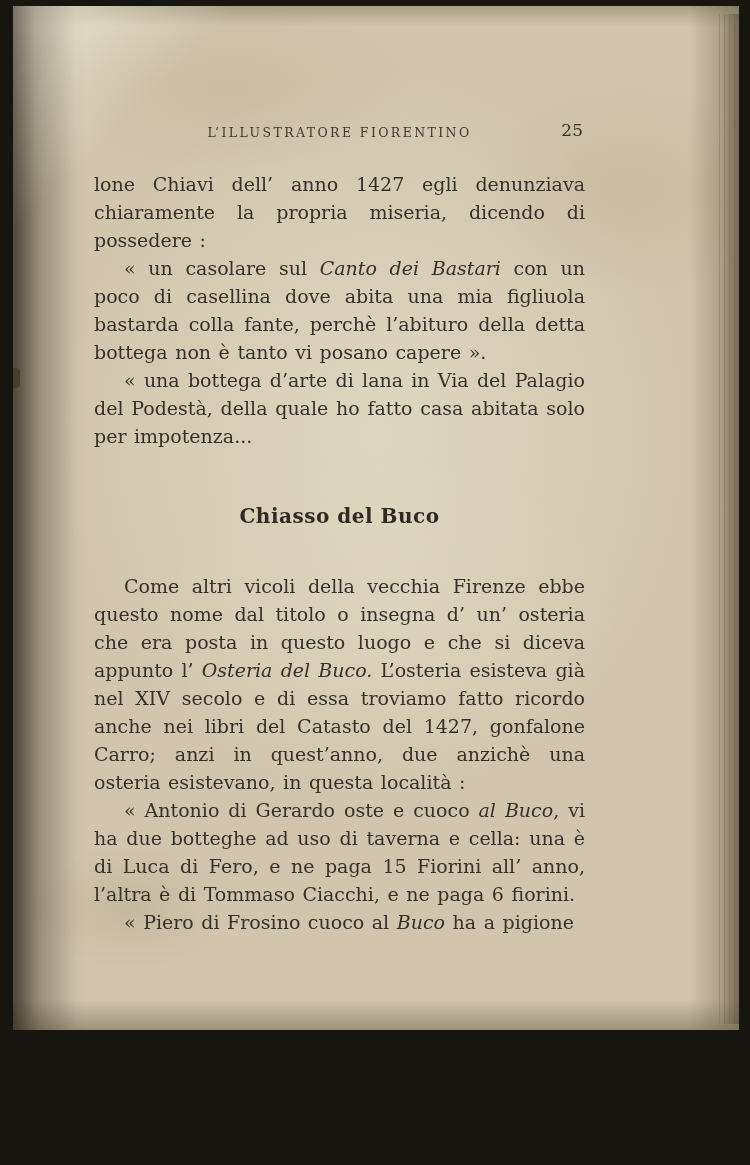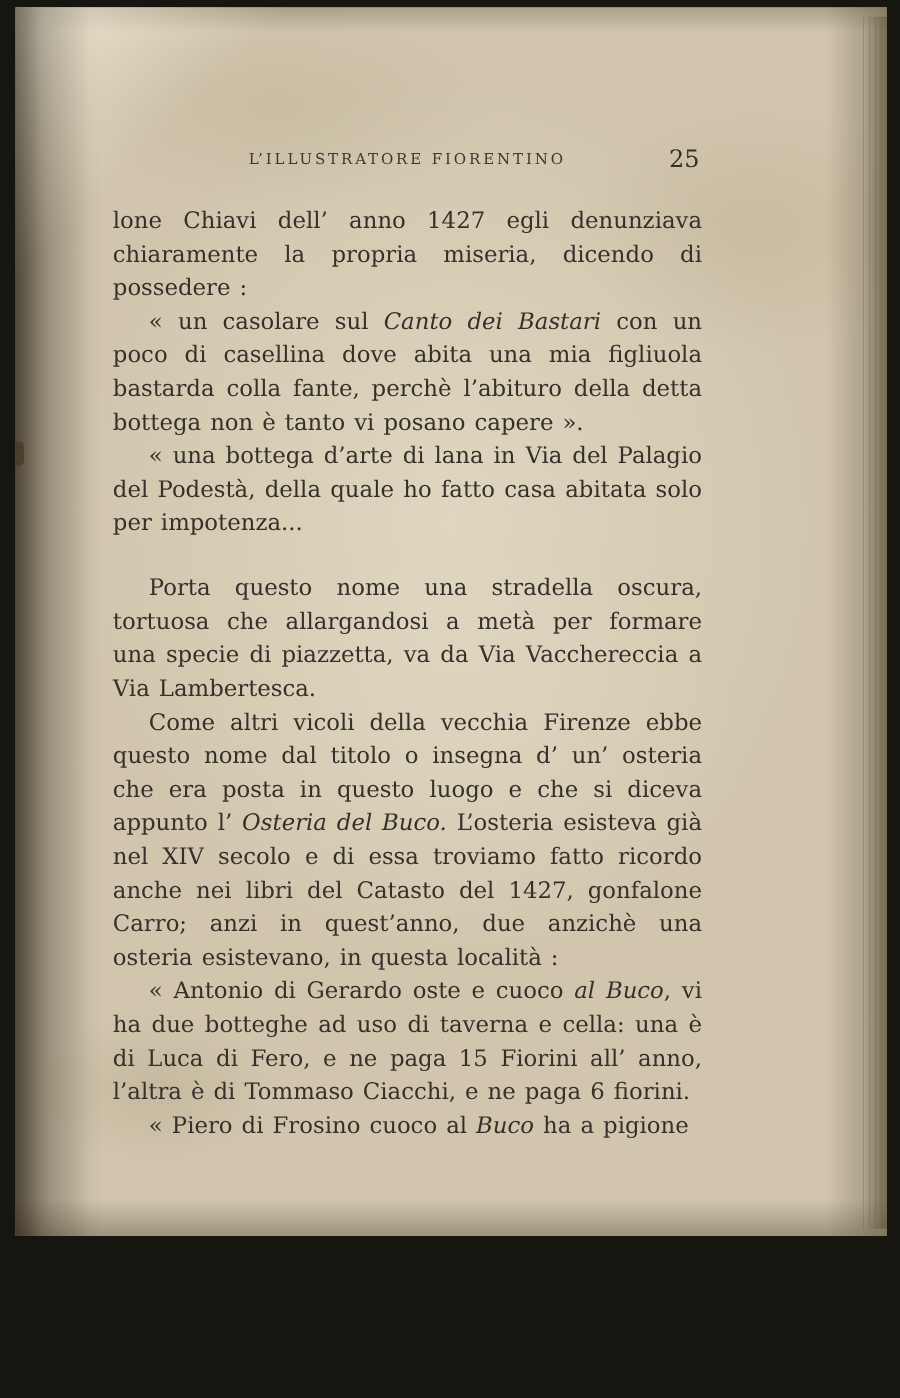--- a/index.html
+++ b/index.html
@@ -53,21 +53,21 @@
   }
   .header{
     margin-top:116px;position:relative;height:22px;
   }
   .journal{
     position:absolute;left:50%;transform:translateX(-50%);
     font-size:12.5px;letter-spacing:2.4px;color:#3d3931;
     white-space:nowrap;text-transform:uppercase;top:3px;
   }
   .pagenum{
-    position:absolute;right:2px;top:-2px;font-size:20px;color:#353025;text-align:center;
+    position:absolute;right:2px;top:-2px;font-size:17px;color:#353025;text-align:center;
   }
   .paras{margin-top:26px;}
   .para{
     margin:0;text-align:justify;
     font-size:19px;line-height:28px;
     text-indent:30px;word-spacing:1.5px;
   }
   .para.no-indent{text-indent:0;}
   .it{font-style:italic;}
   .section-heading{
@@ -89,21 +89,21 @@
       <span class="journal">L’ILLUSTRATORE FIORENTINO</span>
       <span class="pagenum">25</span>
     </div>
 
     <div class="paras" id="paras-before">
         <p class="para no-indent"><span class="">lone Chiavi dell’ anno 1427 egli denunziava chiaramente la propria miseria, dicendo di possedere :</span></p>
         <p class="para"><span class="">« un casolare sul </span><span class="it">Canto dei Bastari</span><span class=""> con un poco di casellina dove abita una mia figliuola bastarda colla fante, perchè l’abituro della detta bottega non è tanto vi posano capere ».</span></p>
         <p class="para"><span class="">« una bottega d’arte di lana in Via del Palagio del Podestà, della quale ho fatto casa abitata solo per impotenza...</span></p>
       </div>
 
+    <h2 class="section-heading">Chiasso del Buco</h2>
 
     <div class="paras" id="paras-after">
-        <p class="para"><span class="">Porta questo nome una stradella oscura, tortuosa che allargandosi a metà per formare una specie di piazzetta, va da Via Vacchereccia a Via Lambertesca.</span></p>
         <p class="para"><span class="">Come altri vicoli della vecchia Firenze ebbe questo nome dal titolo o insegna d’ un’ osteria che era posta in questo luogo e che si diceva appunto l’ </span><span class="it">Osteria del Buco.</span><span class=""> L’osteria esisteva già nel XIV secolo e di essa troviamo fatto ricordo anche nei libri del Catasto del 1427, gonfalone Carro; anzi in quest’anno, due anzichè una osteria esistevano, in questa località :</span></p>
         <p class="para"><span class="">« Antonio di Gerardo oste e cuoco </span><span class="it">al Buco</span><span class="">, vi ha due botteghe ad uso di taverna e cella: una è di Luca di Fero, e ne paga 15 Fiorini all’ anno, l’altra è di Tommaso Ciacchi, e ne paga 6 fiorini.</span></p>
         <p class="para"><span class="">« Piero di Frosino cuoco al </span><span class="it">Buco</span><span class=""> ha a pigione</span></p>
       </div>
   </div>
 </div>
 
 </body></html>

